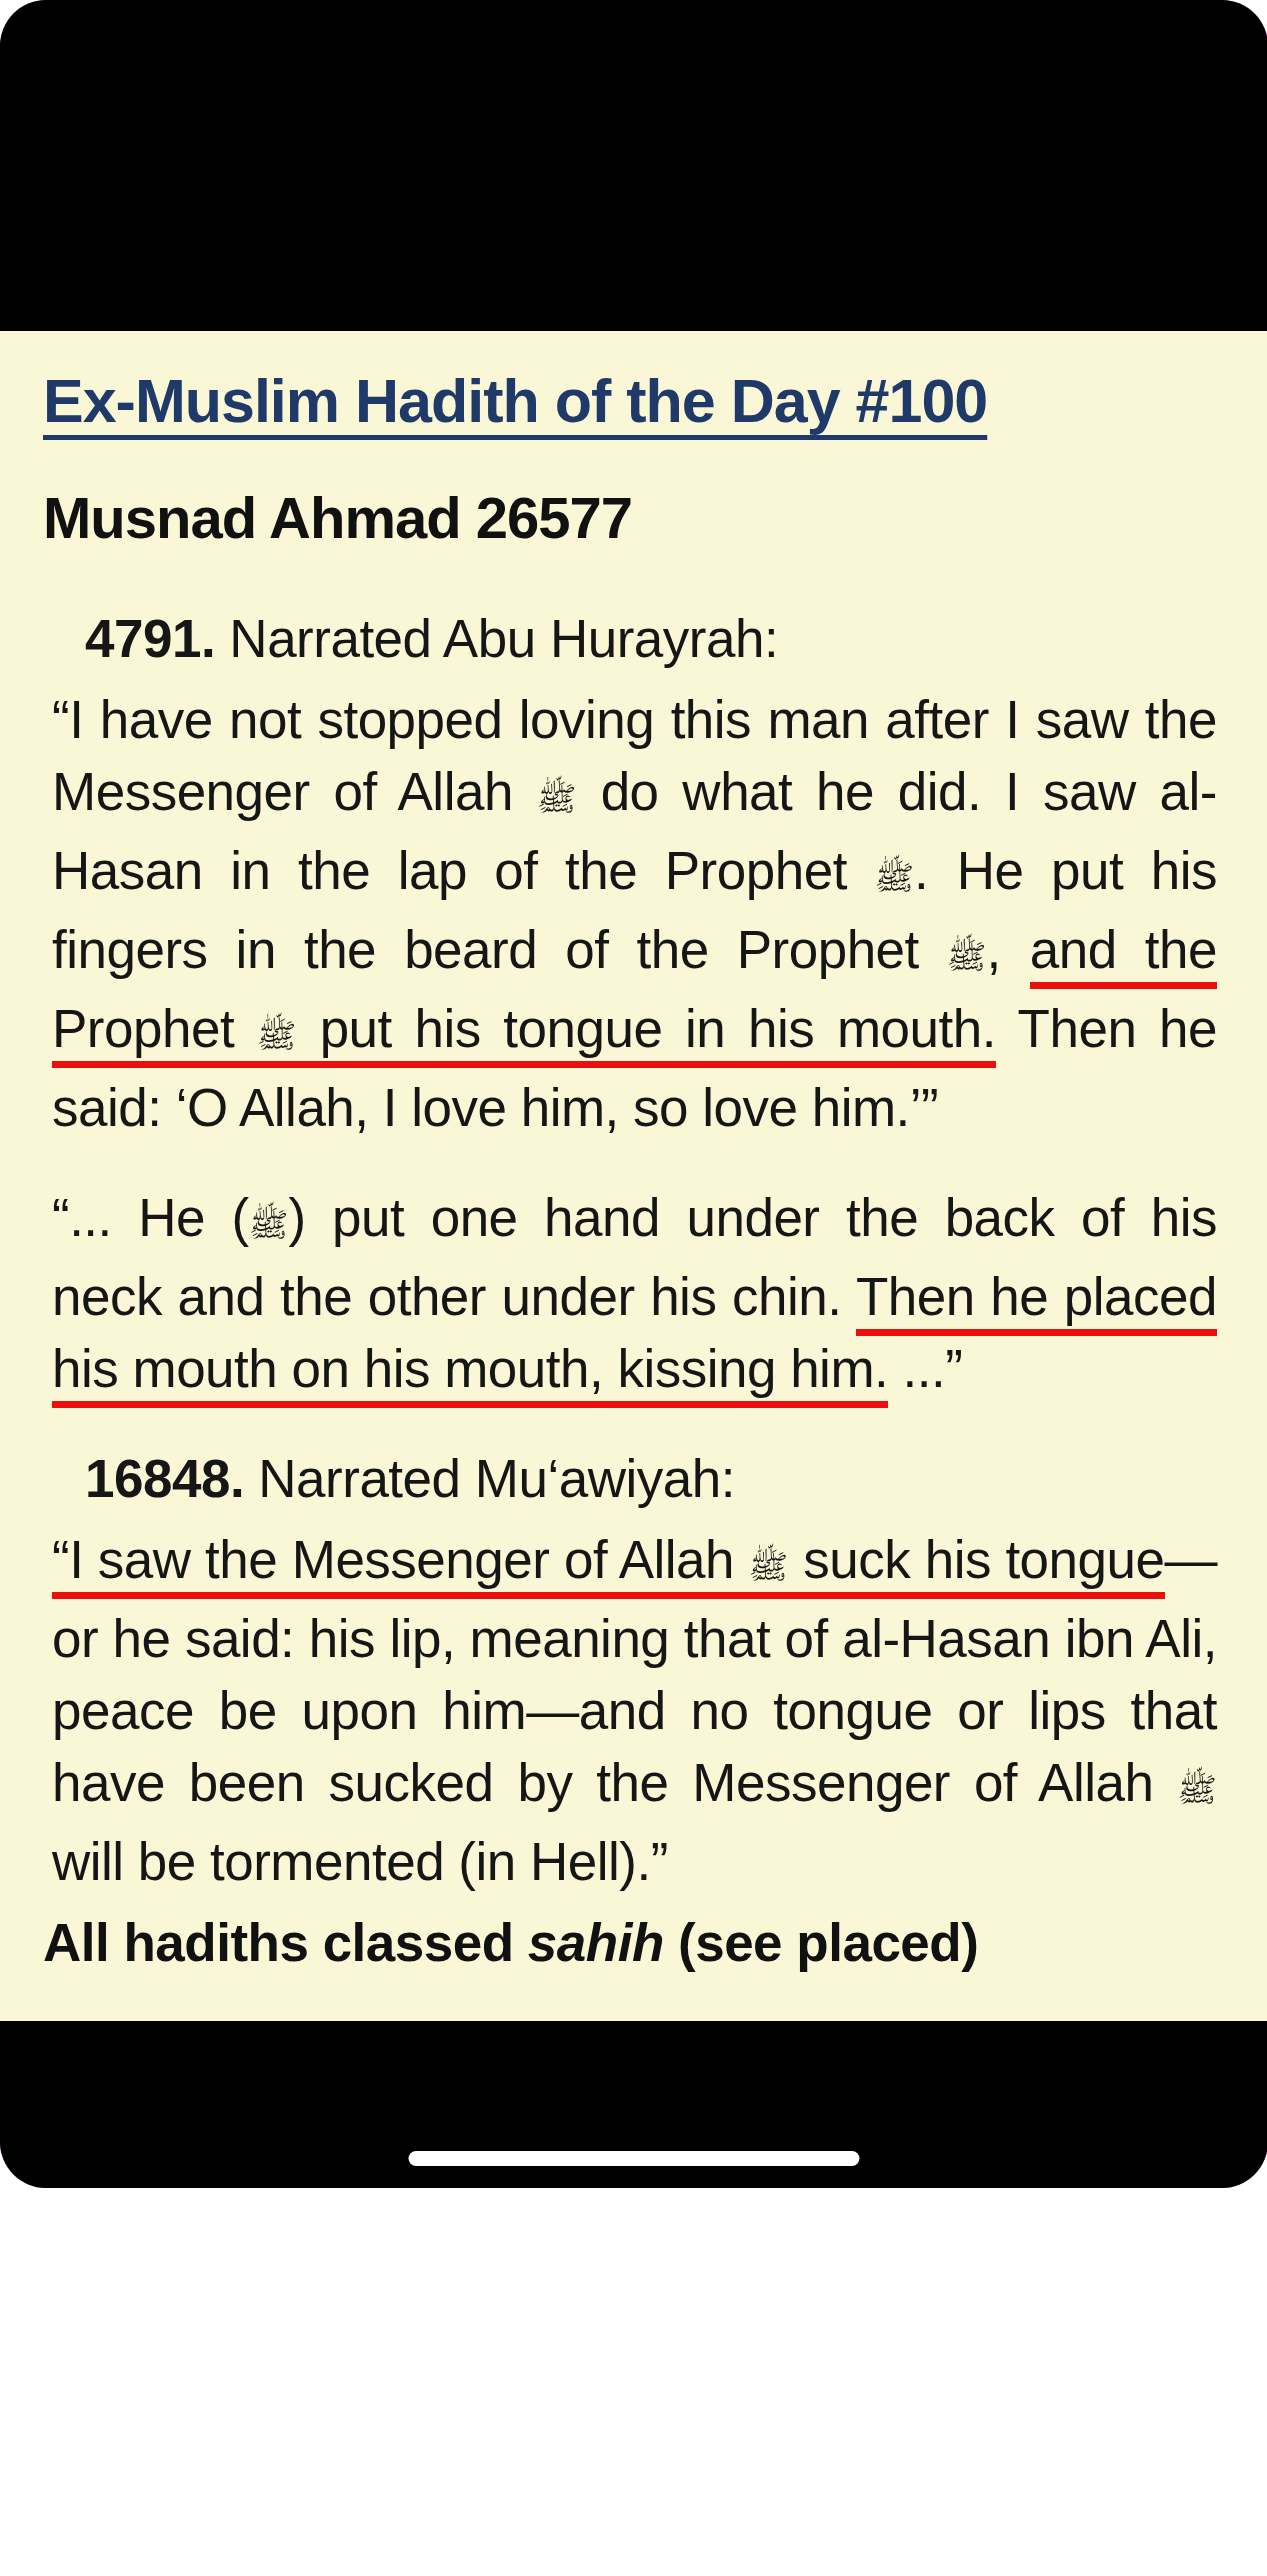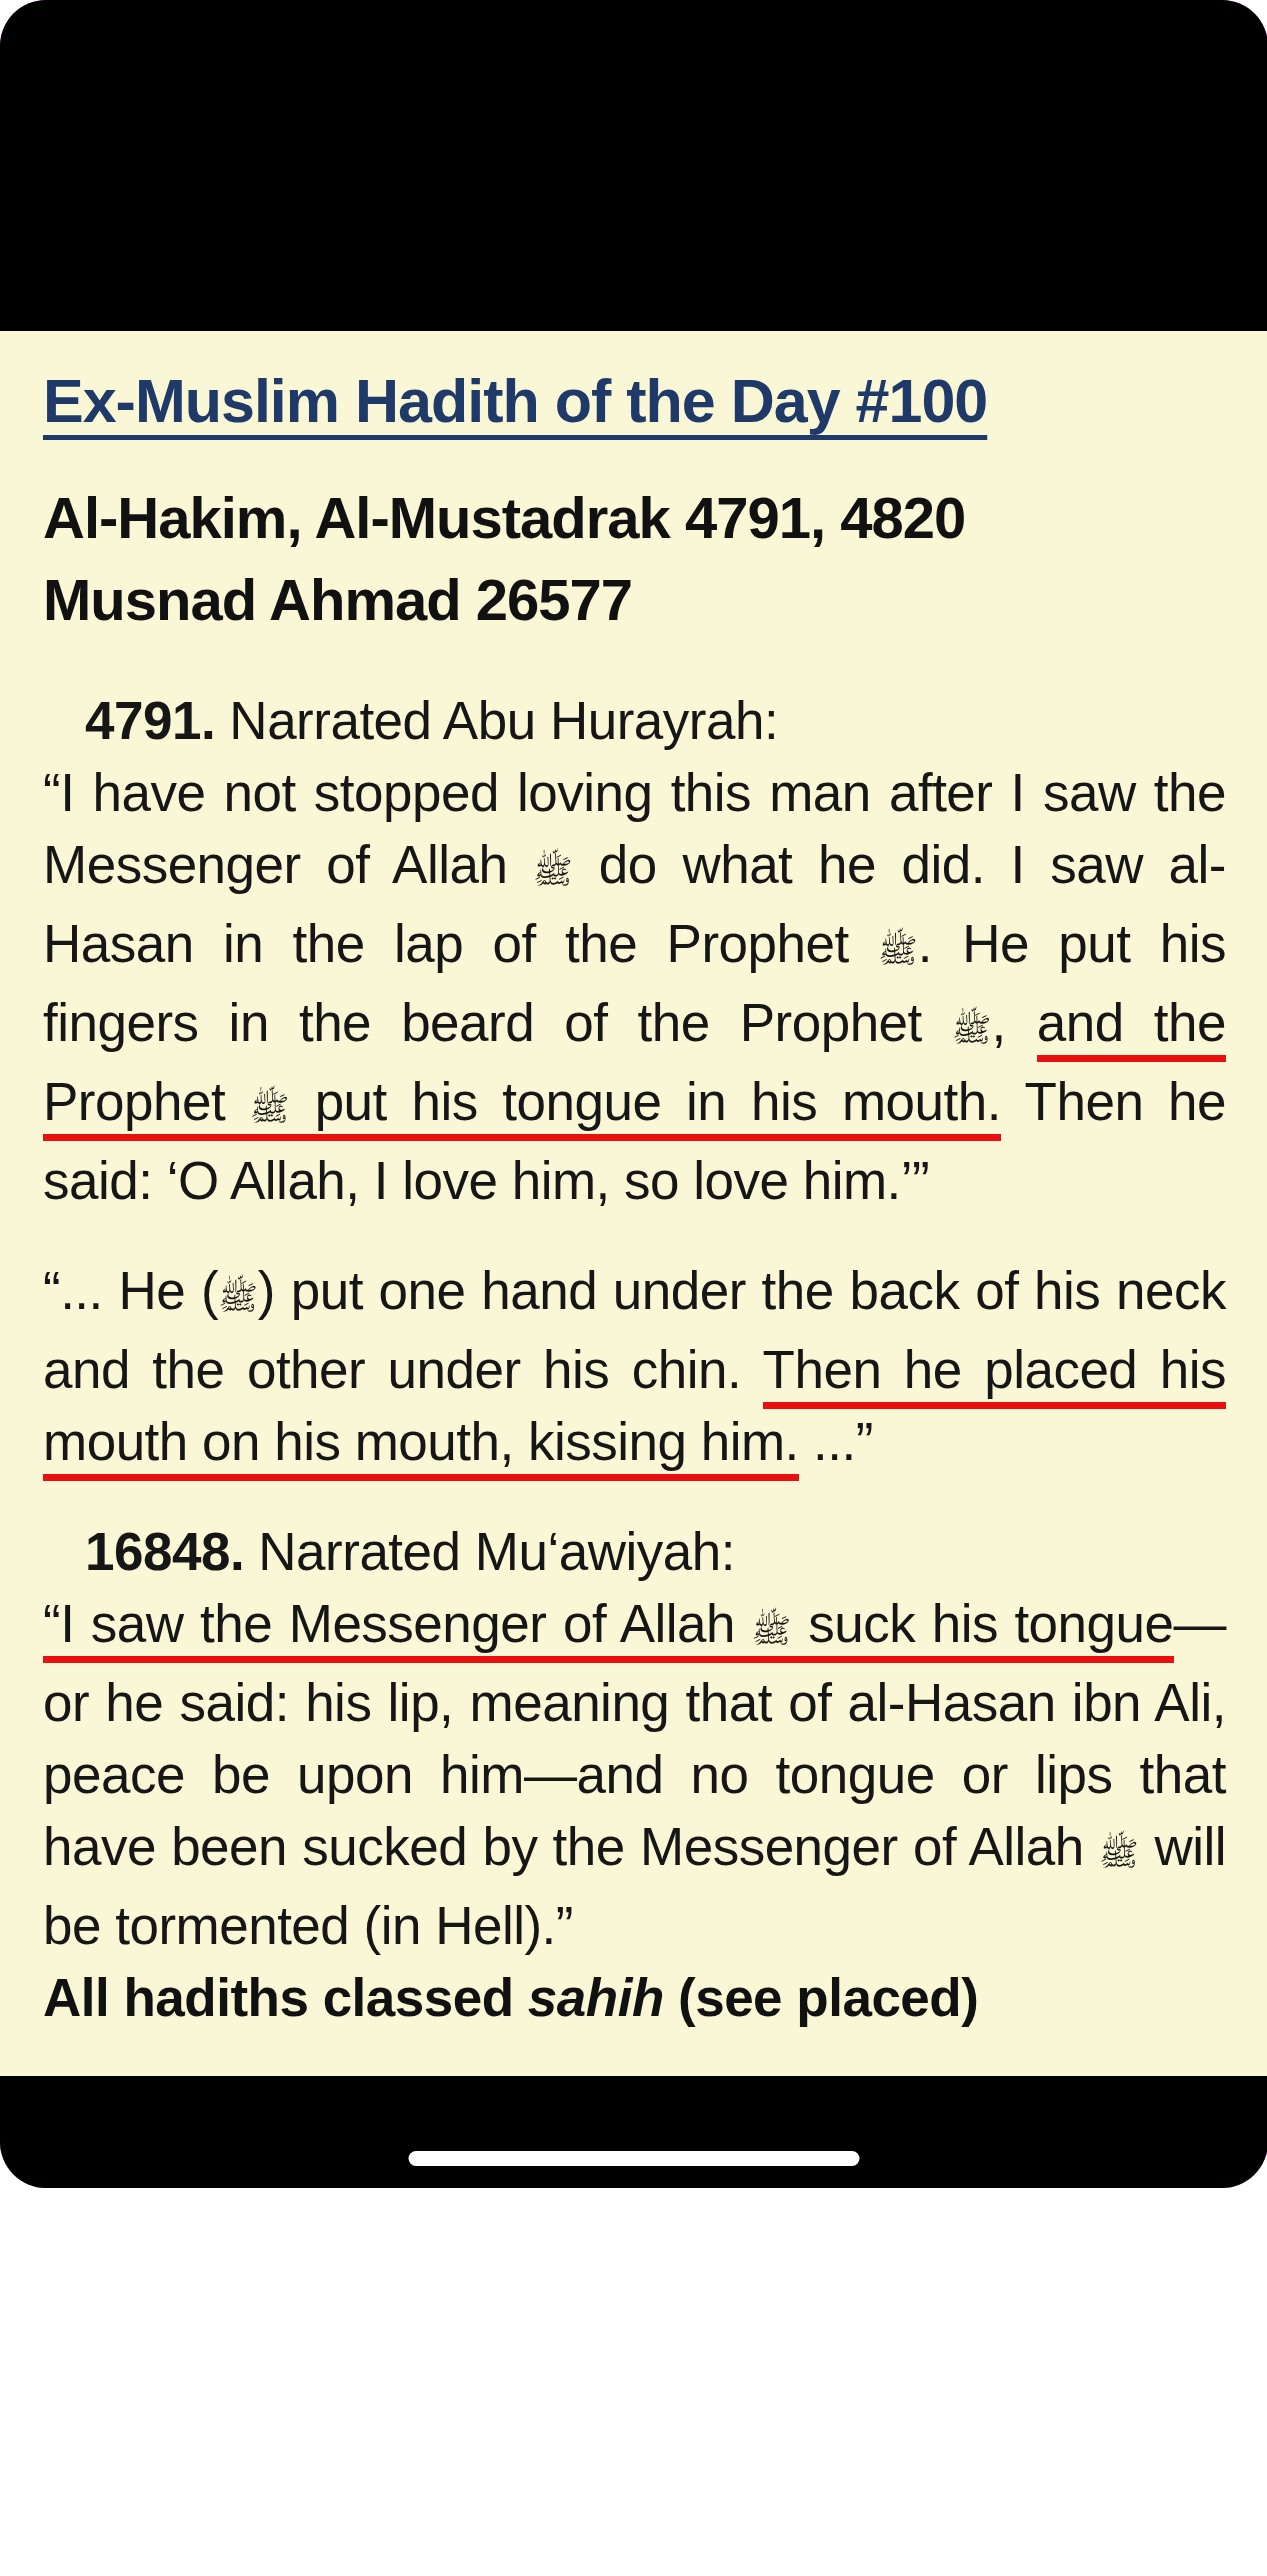--- a/index.html
+++ b/index.html
@@ -52,21 +52,21 @@
 
   .hadith-head, .hadith-body, .footer-line {
     font-size: 53px;
     line-height: 72px;
     letter-spacing: -0.5px;
   }
   .hadith-head { font-weight: 400; margin-left: 42px; }
   .hadith-number { font-weight: 700; }
 
   .hadith-body {
-    margin: 0;
+    margin: 9px;
     text-align: justify;
     text-justify: inter-word;
   }
 
   .seg.red-underline {
     border-bottom: 7.7px solid #ea1010;
     padding-bottom: 2.9px;
   }
 
   .pbuh { font-size: 0.62em; }
@@ -93,21 +93,20 @@
 </head>
 <body>
 
 <div class="phone">
   <div class="letterbox-top"></div>
 
   <div class="card">
     <h1 class="title">Ex-Muslim Hadith of the Day #100</h1>
 
     <div class="sources">
-      <div>Al-Hakim, Al-Mustadrak 4791, 4820</div>
       <div>Musnad Ahmad 26577</div>
     </div>
 
     <div id="hadith-list">
         <div class="hadith">
           <div class="hadith-head"><span class="hadith-number">4791.</span><span> Narrated Abu Hurayrah:</span></div>
           <p class="hadith-body"><span class="seg normal">“I have not stopped loving this man after I saw the Messenger of Allah <span class="pbuh">ﷺ</span> do what he did. I saw al-Hasan in the lap of the Prophet <span class="pbuh">ﷺ</span>. He put his fingers in the beard of the Prophet <span class="pbuh">ﷺ</span>, </span><span class="seg red-underline">and the Prophet <span class="pbuh">ﷺ</span> put his tongue in his mouth.</span><span class="seg normal"> Then he said: ‘O Allah, I love him, so love him.’”</span></p>
         </div>
         <div class="hadith">
           <p class="hadith-body"><span class="seg normal">“... He (<span class="pbuh">ﷺ</span>) put one hand under the back of his neck and the other under his chin. </span><span class="seg red-underline">Then he placed his mouth on his mouth, kissing him.</span><span class="seg normal"> ...”</span></p>

